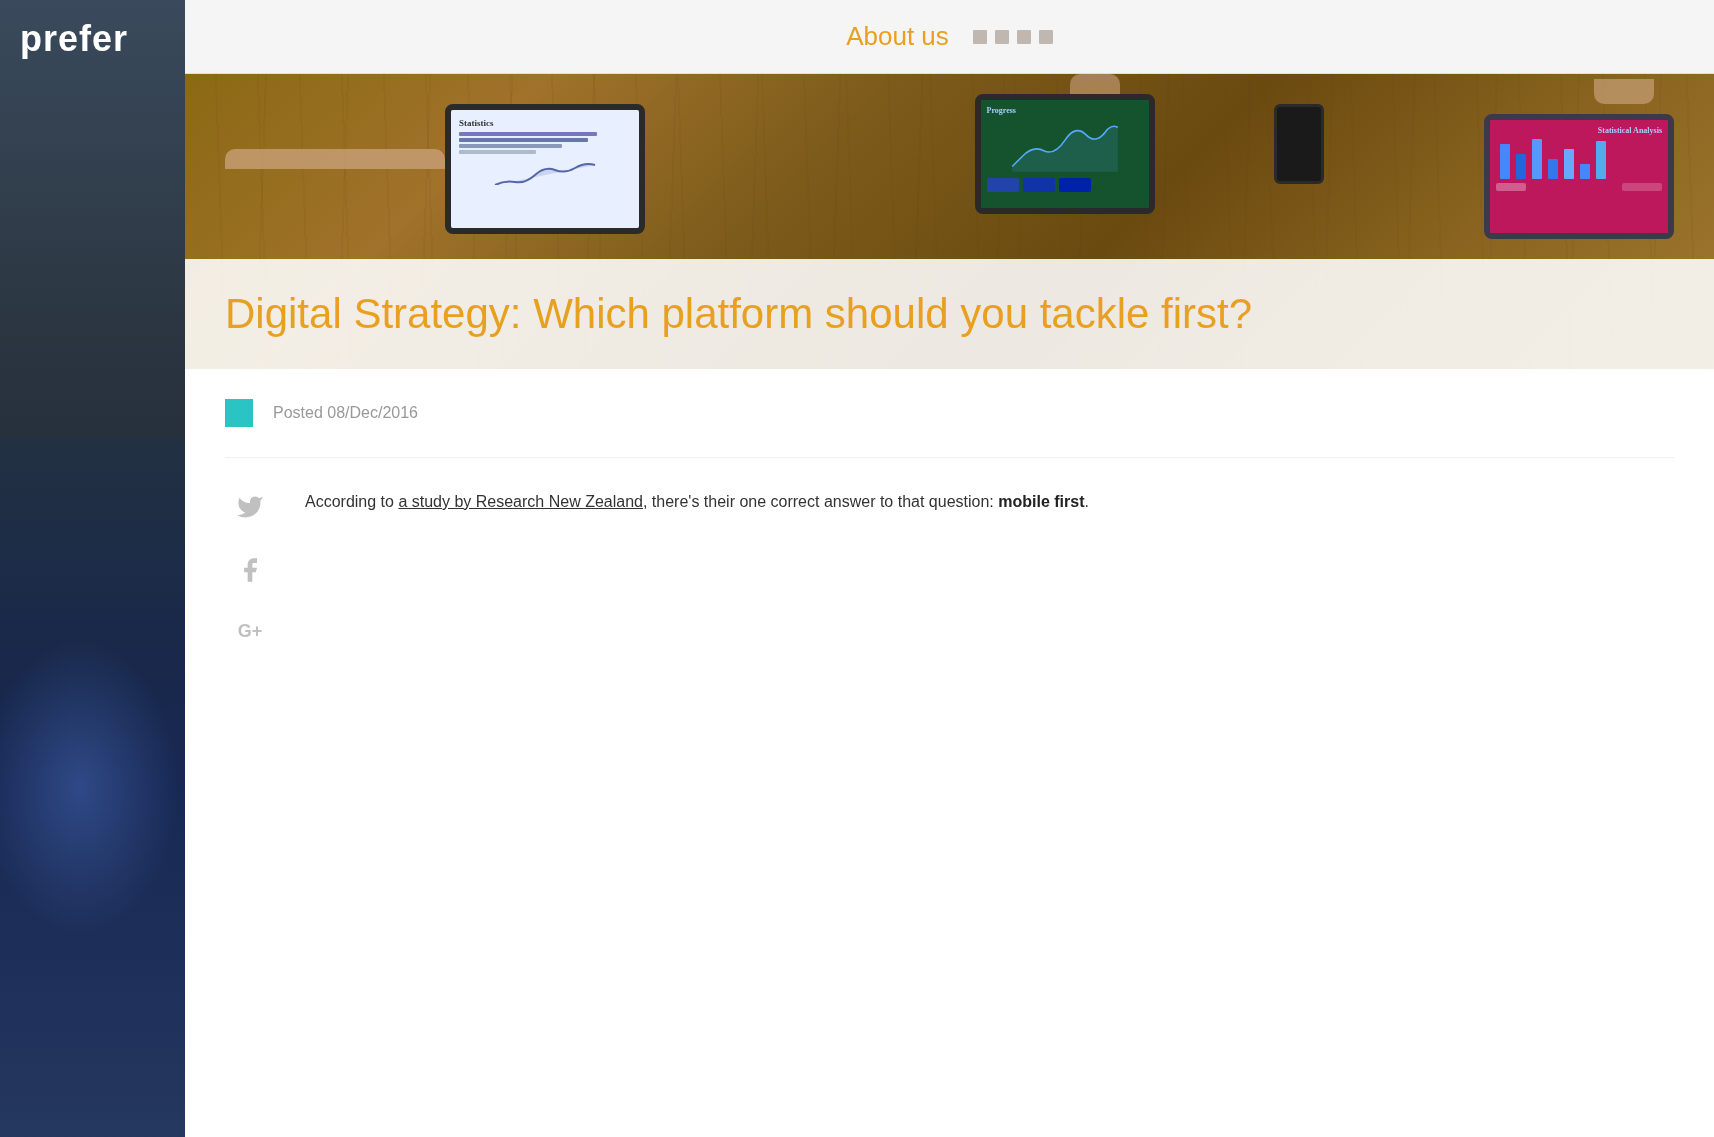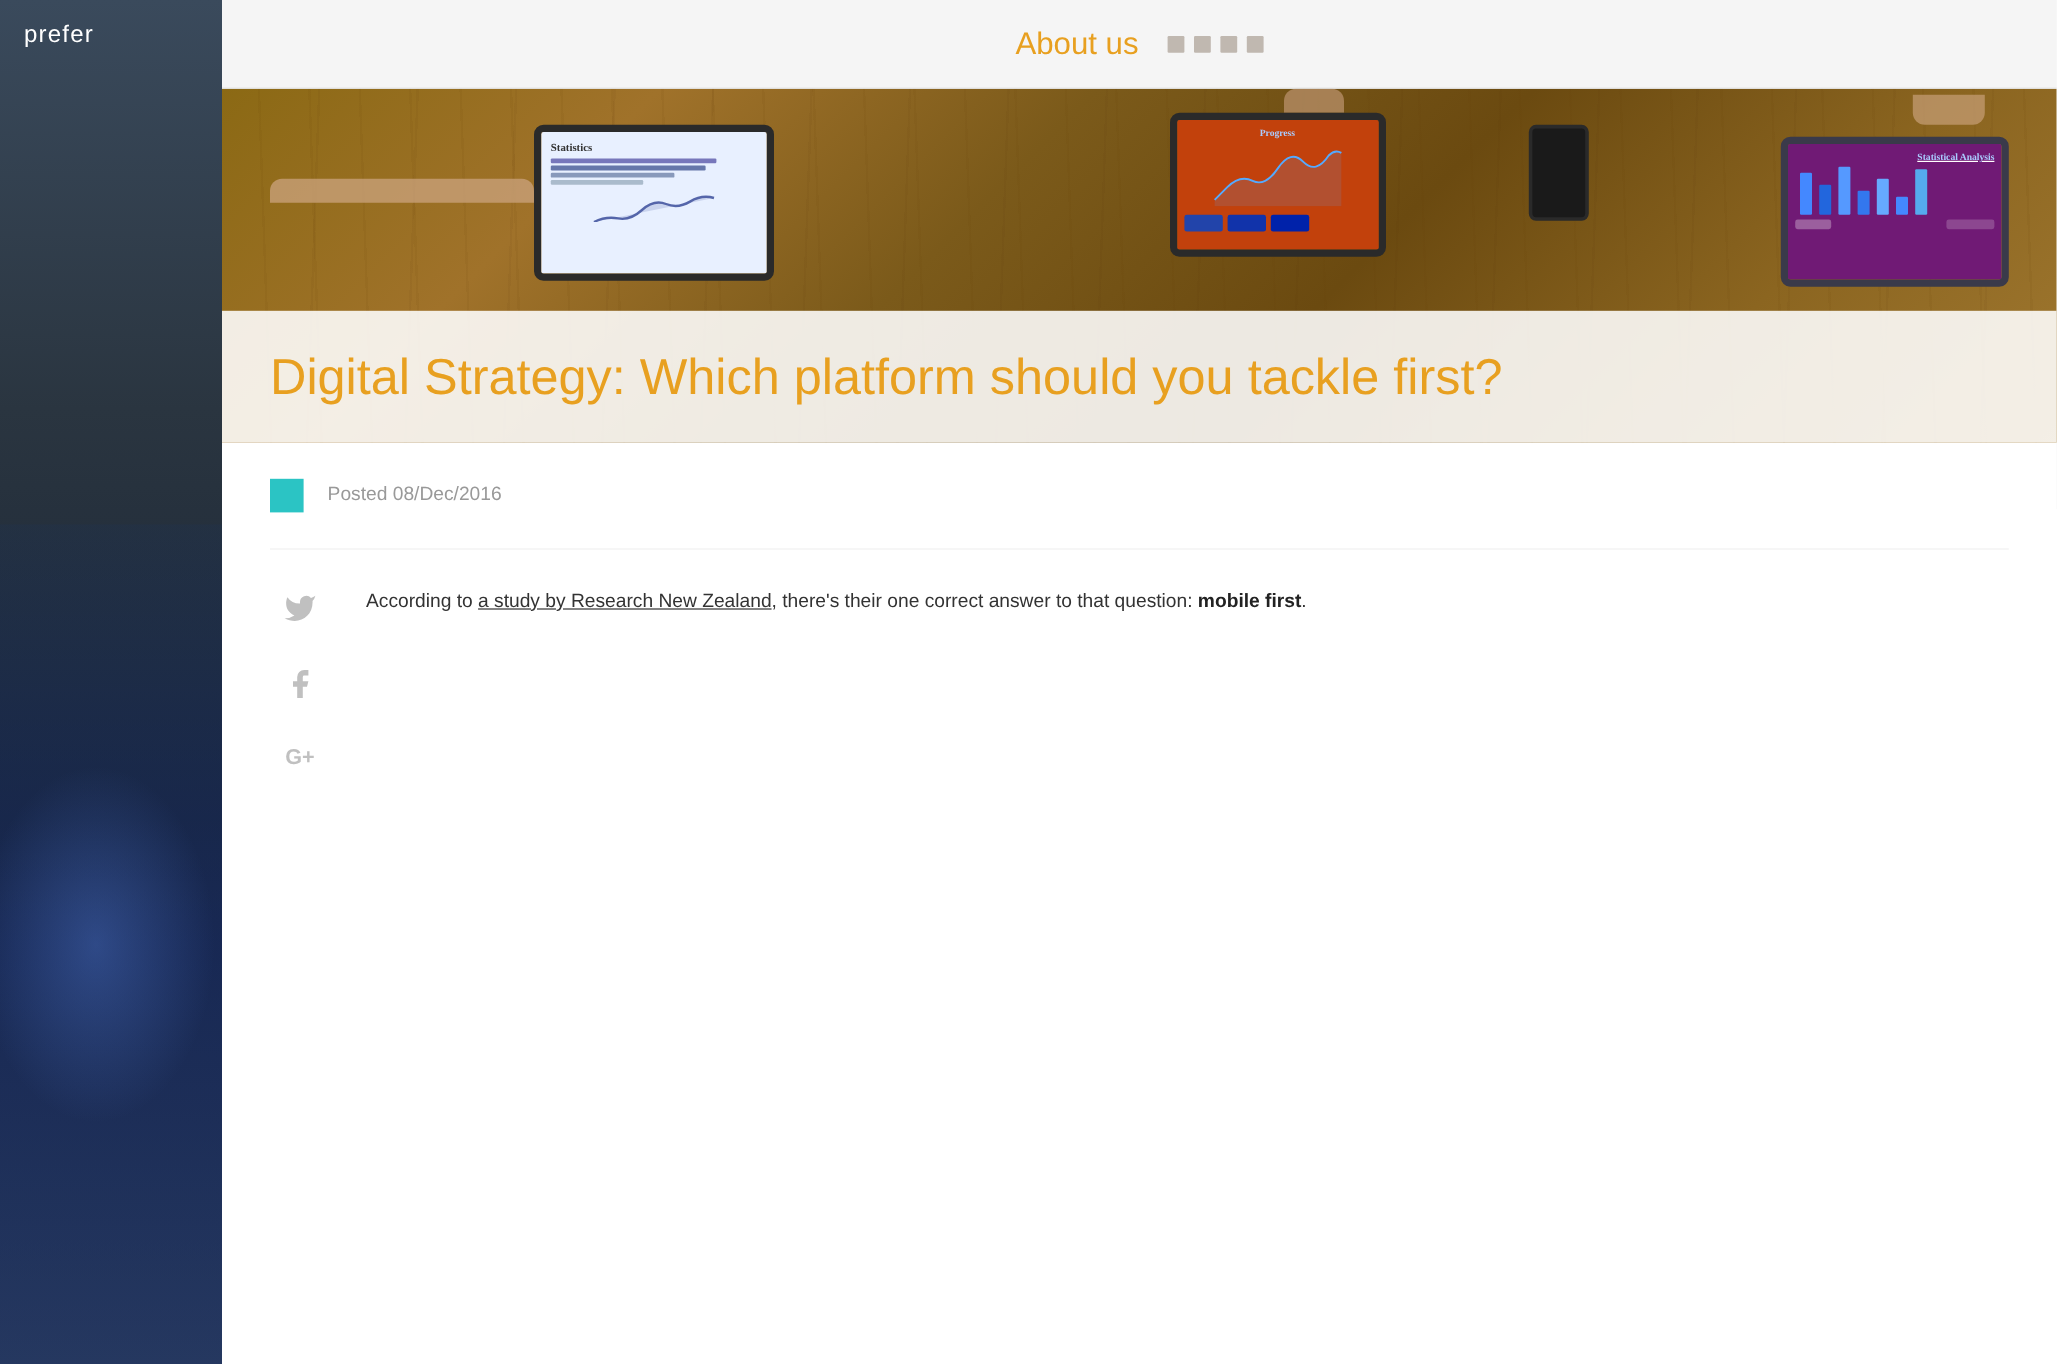--- a/index.html
+++ b/index.html
@@ -24,22 +24,22 @@
     }
 
     .sidebar-logo {
       padding: 18px 20px;
       position: relative;
       z-index: 2;
     }
 
     .sidebar-logo-text {
       color: white;
-      font-size: 20px;
-      font-weight: 400;
+      font-size: 36px;
+      font-weight: 700;
       font-family: Arial, sans-serif;
       letter-spacing: 1px;
     }
 
     .sidebar-blur-overlay {
       position: absolute;
       bottom: 0;
       left: 0;
       right: 0;
       height: 700px;
@@ -177,26 +177,25 @@
       height: 125px;
       background: #2a2a3a;
       border-radius: 8px;
       border: 6px solid #3a3a4a;
       margin-top: 10px;
       position: relative;
       overflow: hidden;
     }
 
     .tablet-right-screen {
-      background: #701a75;
+      background: #be185d;
       width: 100%;
       height: 100%;
       padding: 6px;
       color: white;
-      text-decoration: underline;
     }
 
     .tablet-right-title {
       font-size: 8px;
       color: #aaccff;
       font-weight: bold;
       text-align: right;
       margin-bottom: 4px;
     }
 
@@ -379,21 +378,21 @@
                   <rect x="0" y="25" width="100" height="5" fill="#e8f0ff"></rect>
                 </svg>
               </div>
             </div>
           </div>
         </div>
 
         <div style="display:flex;flex-direction:column;align-items:center;margin-top:0;">
           <div style="width:50px;height:20px;background:rgba(180,140,100,0.8);border-radius:10px 10px 0 0;margin-left:60px;"></div>
           <div class="tablet-center">
-            <div style="background:#c2410c;width:100%;height:100%;padding:6px;text-align:center;">
+            <div style="background:#14532d;width:100%;height:100%;padding:6px;">
               <div style="font-size:8px;color:#aaccff;font-weight:bold;margin-bottom:4px;">Progress</div>
               <svg viewBox="0 0 100 50" width="100%" height="55%">
                 <path d="M0 45 Q5 40 10 35 Q20 25 30 30 Q40 35 50 20 Q60 5 70 15 Q80 25 90 10 Q95 5 100 8" fill="none" stroke="#55aaff" stroke-width="1.5"></path>
                 <path d="M0 45 Q5 40 10 35 Q20 25 30 30 Q40 35 50 20 Q60 5 70 15 Q80 25 90 10 Q95 5 100 8 L100 50 L0 50Z" fill="rgba(85,170,255,0.15)" stroke="none"></path>
               </svg>
               <div style="display:flex;gap:4px;margin-top:2px;">
                 <div style="width:32px;height:14px;background:#2244aa;border-radius:2px;"></div>
                 <div style="width:32px;height:14px;background:#1133aa;border-radius:2px;"></div>
                 <div style="width:32px;height:14px;background:#0022aa;border-radius:2px;"></div>
               </div>

